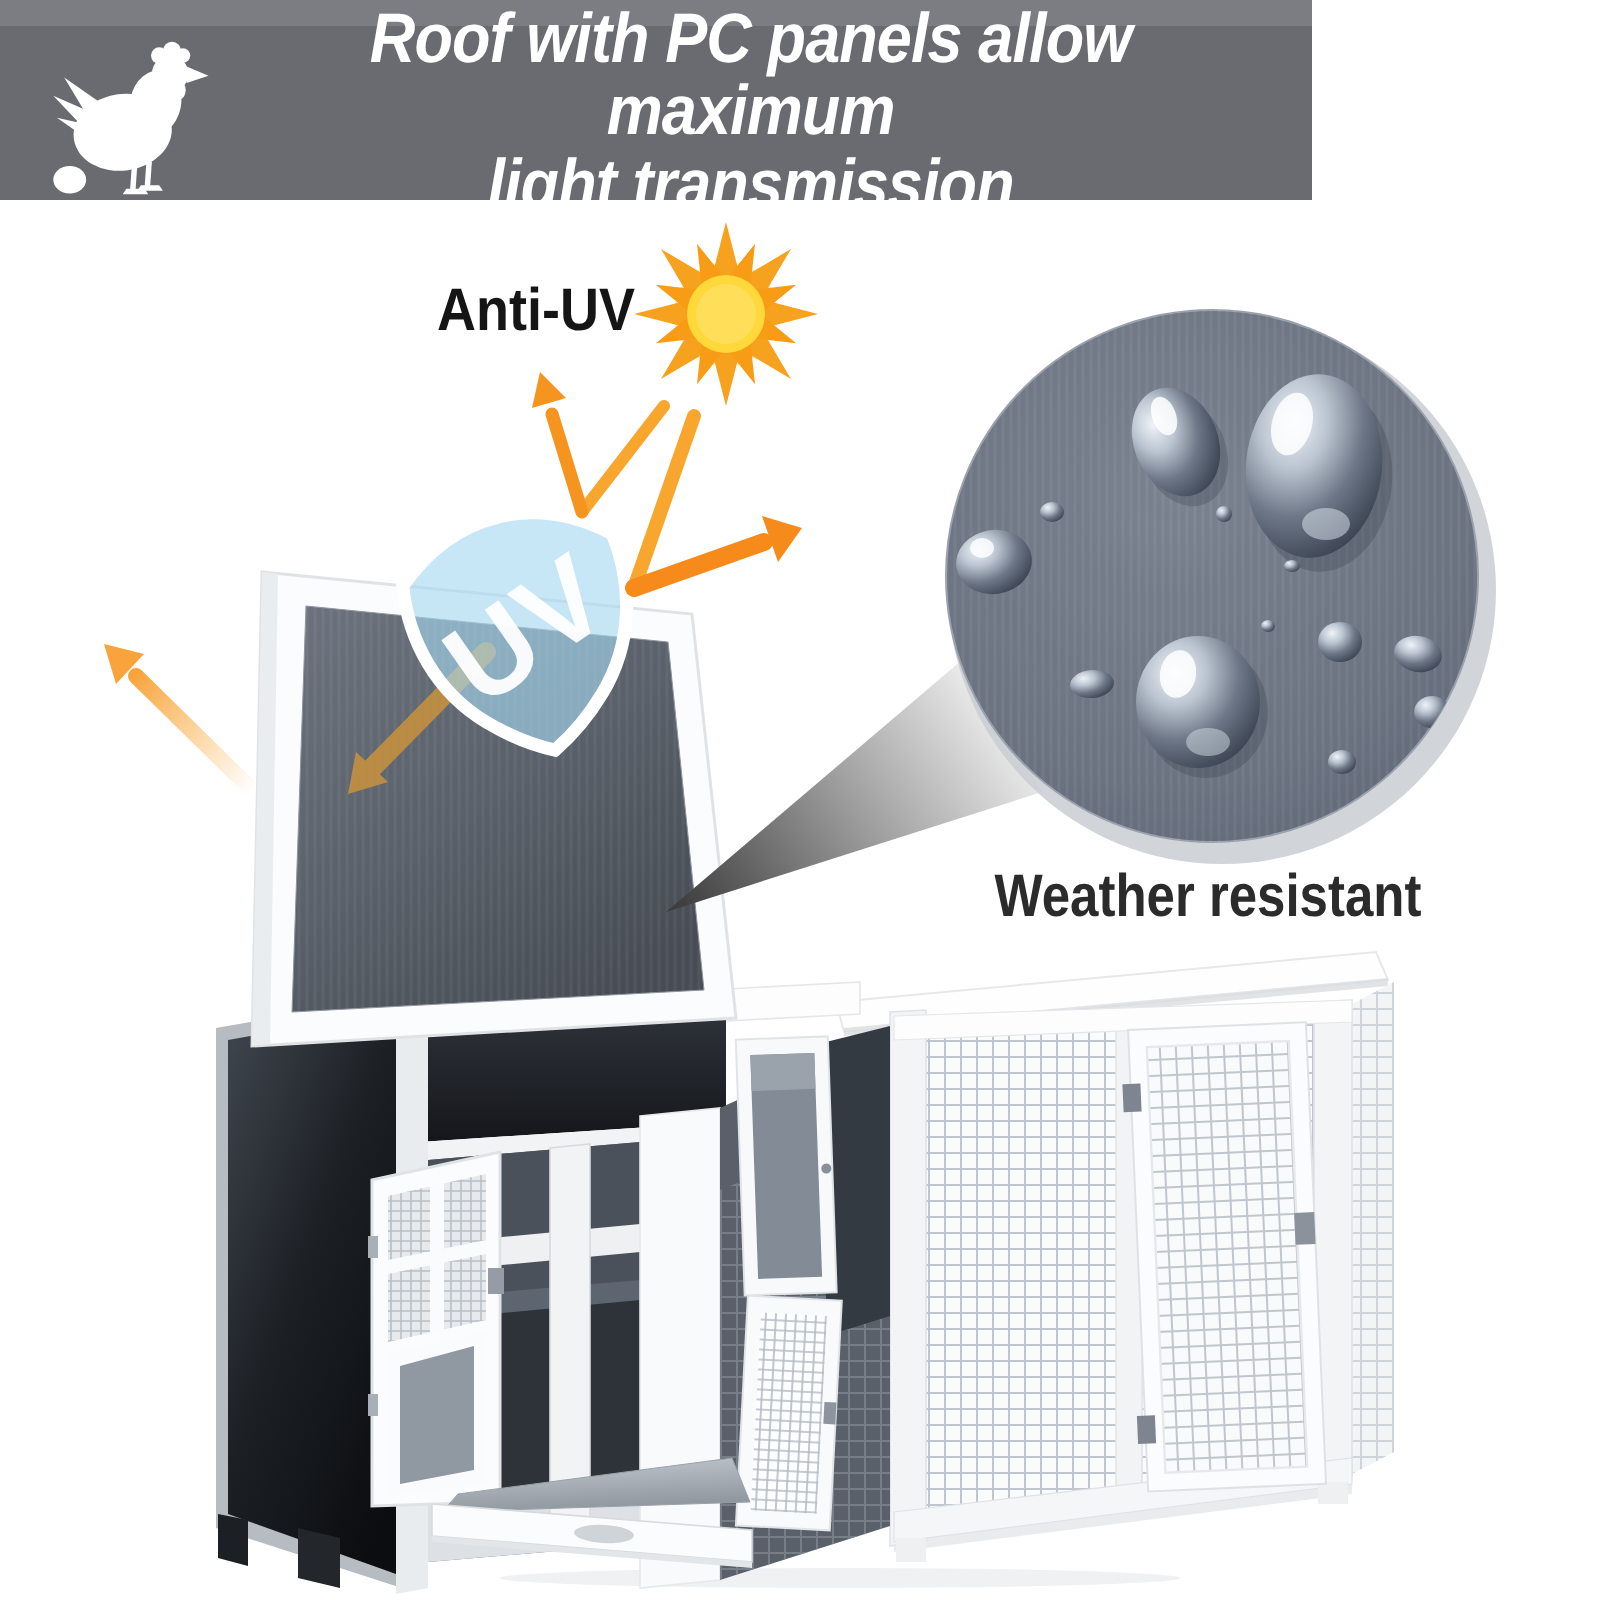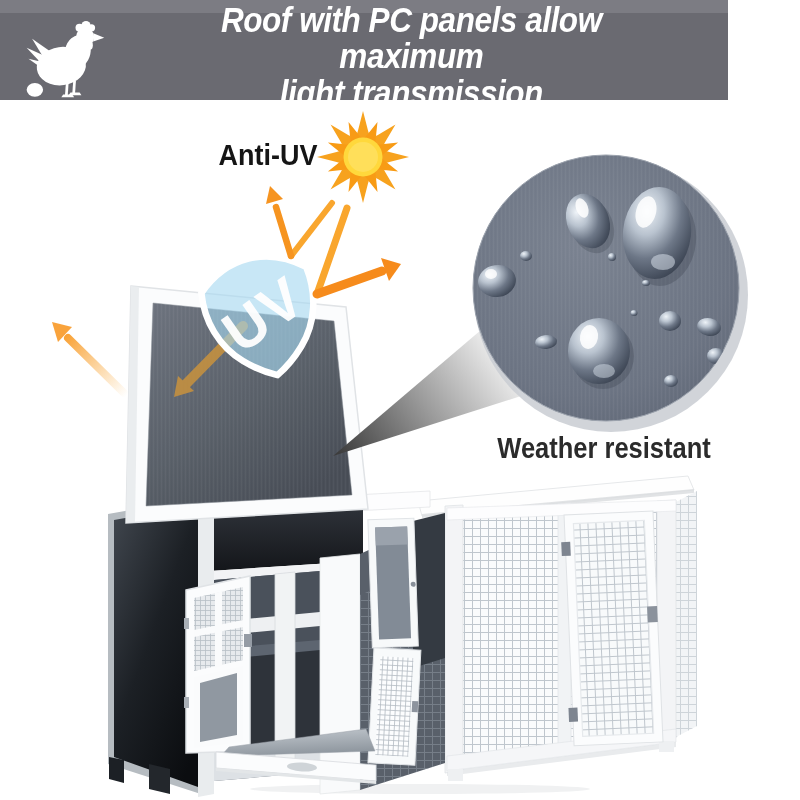--- a/index.html
+++ b/index.html
@@ -1,18 +1,18 @@
 <!DOCTYPE html>
 <html><head>
 <meta charset="utf-8">
 <style>
   html,body{margin:0;padding:0;background:#ffffff;}
   .stage{position:relative;width:800px;height:800px;background:#ffffff;overflow:hidden;
          font-family:"Liberation Sans",sans-serif;}
-  .header{position:absolute;top:0;left:0;width:728px;height:100px;z-index:2;}
+  .header{position:absolute;top:0;left:0;width:656px;height:100px;z-index:2;}
   .header .strip{height:13px;background:#7c7c83;}
   .header .band{position:relative;height:87px;background:#6a6a71;display:flex;align-items:center;}
   .logo{position:absolute;left:16px;top:2px;width:98px;height:84px;}
   .titles{flex:1;margin-left:118px;padding-right:26px;text-align:center;color:#ffffff;
           font-style:italic;font-weight:bold;font-size:35px;line-height:1.04;
           letter-spacing:-0.5px;transform:scaleX(0.9);}
   .illus{position:absolute;top:0;left:0;z-index:1;}
   svg text{font-family:"Liberation Sans",sans-serif;}
 </style>
 </head>

